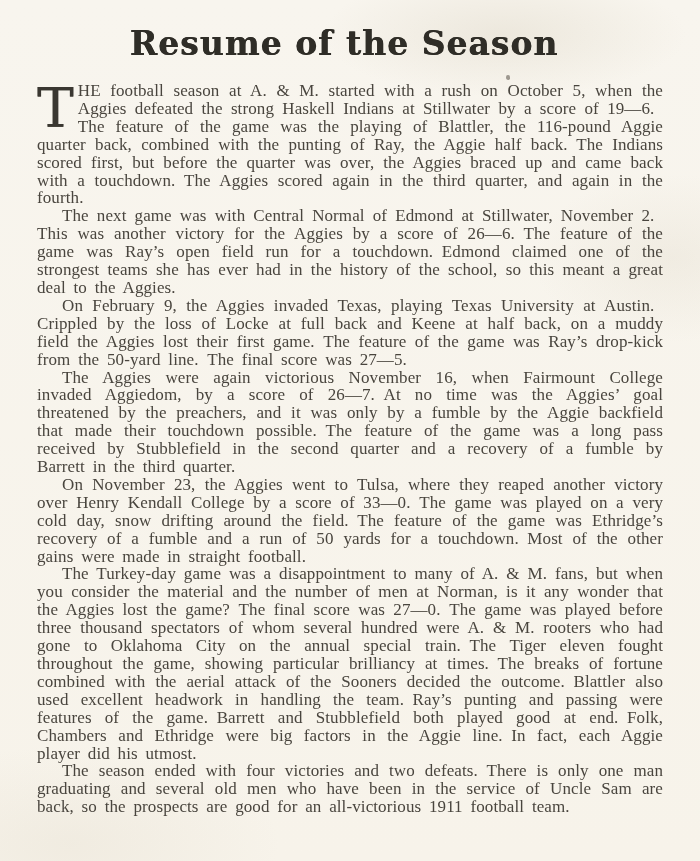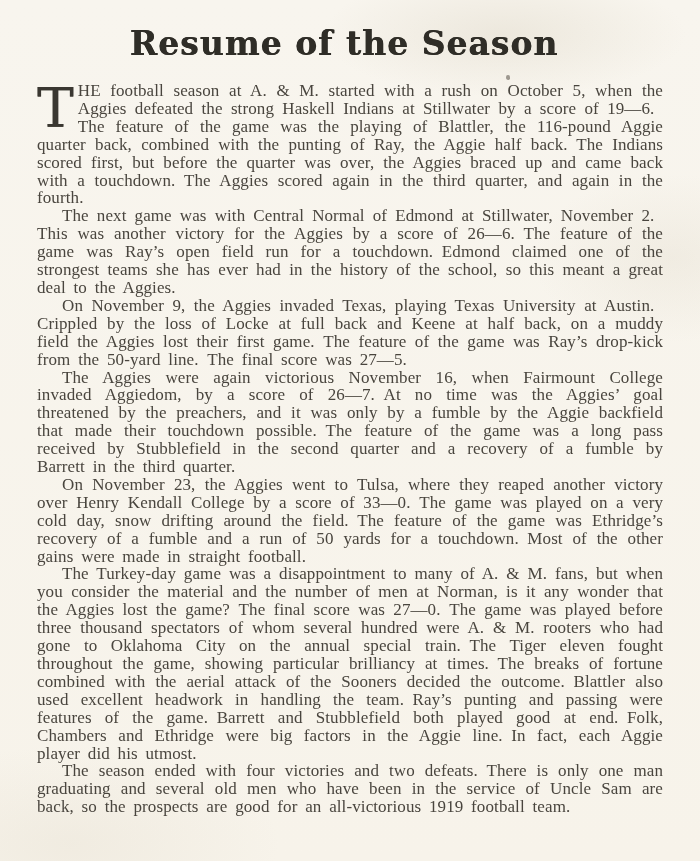--- a/index.html
+++ b/index.html
@@ -69,24 +69,24 @@
 
   <div class="body-text">
 
     <p>
       <span class="dropcap">T</span><span>HE football season at A. &amp; M. started with a rush on October 5, when the Aggies defeated the strong Haskell Indians at Stillwater by a score of 19—6. The feature of the game was the playing of Blattler, the 116-pound Aggie quarter back, combined with the punting of Ray, the Aggie half back. The Indians scored first, but before the quarter was over, the Aggies braced up and came back with a touchdown. The Aggies scored again in the third quarter, and again in the fourth.</span>
     </p>
 
 
     <p>The next game was with Central Normal of Edmond at Stillwater, November 2. This was another victory for the Aggies by a score of 26—6. The feature of the game was Ray’s open field run for a touchdown. Edmond claimed one of the strongest teams she has ever had in the history of the school, so this meant a great deal to the Aggies.</p>
 
-    <p>On November 9, the Aggies invaded Texas, playing Texas University at Austin. Crippled by the loss of Locke at full back and Keene at half back, on a muddy field the Aggies lost their first game. The feature of the game was Ray’s drop-kick from the 50-yard line. The final score was 27—5.</p>
+    <p>On February 9, the Aggies invaded Texas, playing Texas University at Austin. Crippled by the loss of Locke at full back and Keene at half back, on a muddy field the Aggies lost their first game. The feature of the game was Ray’s drop-kick from the 50-yard line. The final score was 27—5.</p>
 
     <p>The Aggies were again victorious November 16, when Fairmount College invaded Aggiedom, by a score of 26—7. At no time was the Aggies’ goal threatened by the preachers, and it was only by a fumble by the Aggie backfield that made their touchdown possible. The feature of the game was a long pass received by Stubblefield in the second quarter and a recovery of a fumble by Barrett in the third quarter.</p>
 
     <p>On November 23, the Aggies went to Tulsa, where they reaped another victory over Henry Kendall College by a score of 33—0. The game was played on a very cold day, snow drifting around the field. The feature of the game was Ethridge’s recovery of a fumble and a run of 50 yards for a touchdown. Most of the other gains were made in straight football.</p>
 
     <p>The Turkey-day game was a disappointment to many of A. &amp; M. fans, but when you consider the material and the number of men at Norman, is it any wonder that the Aggies lost the game? The final score was 27—0. The game was played before three thousand spectators of whom several hundred were A. &amp; M. rooters who had gone to Oklahoma City on the annual special train. The Tiger eleven fought throughout the game, showing particular brilliancy at times. The breaks of fortune combined with the aerial attack of the Sooners decided the outcome. Blattler also used excellent headwork in handling the team. Ray’s punting and passing were features of the game. Barrett and Stubblefield both played good at end. Folk, Chambers and Ethridge were big factors in the Aggie line. In fact, each Aggie player did his utmost.</p>
 
-    <p>The season ended with four victories and two defeats. There is only one man graduating and several old men who have been in the service of Uncle Sam are back, so the prospects are good for an all-victorious 1919 football team.</p>
+    <p>The season ended with four victories and two defeats. There is only one man graduating and several old men who have been in the service of Uncle Sam are back, so the prospects are good for an all-victorious 1911 football team.</p>
 
   </div>
 </div>
 
 </body></html>

